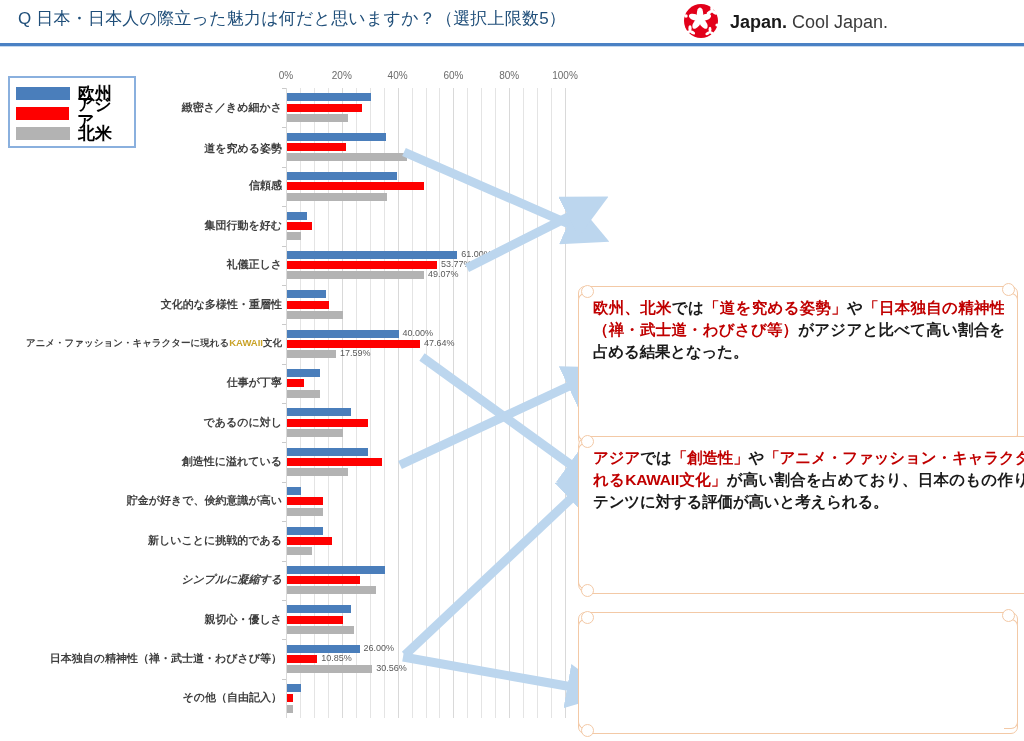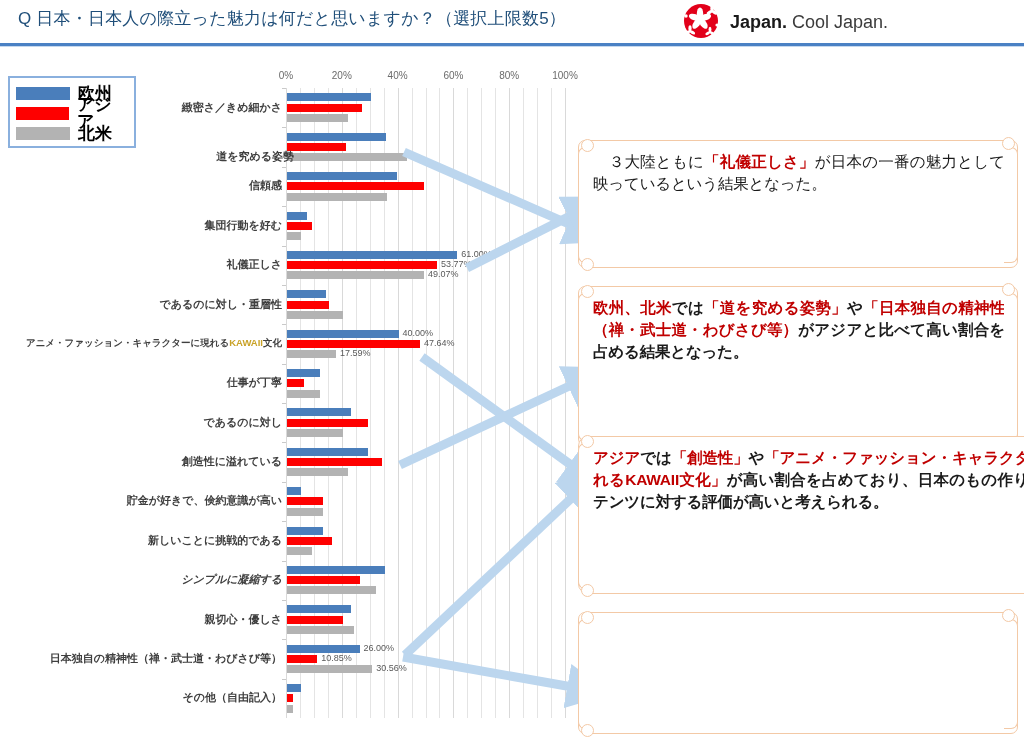--- a/index.html
+++ b/index.html
@@ -256,25 +256,25 @@
         <div class="bar-value" style="left: 35.2715px; top: 565.938px;">10.85%</div>
         <div class="bar na" style="left: 1px; top: 577.137px; width: 85.2624px; background: rgb(179, 179, 179);"></div>
         <div class="bar-value" style="left: 90.2624px; top: 576.137px;">30.56%</div>
         <div class="cat-tick" style="top: 590.625px;"></div>
         <div class="bar eu" style="left: 1px; top: 596.112px; width: 13.95px; background: rgb(74, 126, 187);"></div>
         <div class="bar asia" style="left: 1px; top: 606.312px; width: 5.58px; background: rgb(254, 0, 0);"></div>
         <div class="bar na" style="left: 1px; top: 616.512px; width: 5.58px; background: rgb(179, 179, 179);"></div>
       </div>
     <div id="cat-labels">
         <div class="cat-label" style="width: 282px; left: 0px; top: 31.6875px;">緻密さ／きめ細かさ</div>
-        <div class="cat-label" style="width: 282px; left: 0px; top: 81px; margin-left: 12px;">道を究める姿勢</div>
+        <div class="cat-label" style="width: 282px; left: 0px; top: 73px;">道を究める姿勢</div>
         <div class="cat-label" style="width: 282px; left: 0px; top: 110.438px;">信頼感</div>
         <div class="cat-label" style="width: 282px; left: 0px; top: 149.812px;">集団行動を好む</div>
         <div class="cat-label" style="width: 282px; left: 0px; top: 189.188px;">礼儀正しさ</div>
-        <div class="cat-label" style="width: 282px; left: 0px; top: 228.562px;">であるのに対し・重層性</div>
+        <div class="cat-label" style="width: 282px; left: 0px; top: 228.562px;">文化的な多様性・重層性</div>
         <div class="cat-label" style="width: 282px; left: 0px; top: 267.938px; font-size: 9.5px;">アニメ・ファッション・キャラクターに現れる<span class="kawaii">KAWAII</span>文化</div>
         <div class="cat-label" style="width: 282px; left: 0px; top: 307.312px;">仕事が丁寧</div>
         <div class="cat-label" style="width: 282px; left: 0px; top: 346.688px;">であるのに対し</div>
         <div class="cat-label" style="width: 282px; left: 0px; top: 386.062px;">創造性に溢れている</div>
         <div class="cat-label" style="width: 282px; left: 0px; top: 425.438px;">貯金が好きで、倹約意識が高い</div>
         <div class="cat-label" style="width: 282px; left: 0px; top: 464.812px;">新しいことに挑戦的である</div>
         <div class="cat-label" style="width: 282px; left: 0px; top: 504.188px; font-style: italic;">シンプルに凝縮する</div>
         <div class="cat-label" style="width: 282px; left: 0px; top: 543.562px;">親切心・優しさ</div>
         <div class="cat-label" style="width: 282px; left: 0px; top: 582.938px;">日本独自の精神性（禅・武士道・わびさび等）</div>
         <div class="cat-label" style="width: 282px; left: 0px; top: 622.312px;">その他（自由記入）</div>
@@ -290,28 +290,20 @@
     <g stroke="#bcd6ee" stroke-width="9" fill="none" marker-end="url(#ah)">
       <line x1="404" y1="152" x2="578" y2="228"></line>
       <line x1="467" y1="268" x2="578" y2="212"></line>
       <line x1="422" y1="357" x2="578" y2="470"></line>
       <line x1="400" y1="465" x2="578" y2="382"></line>
       <line x1="405" y1="655" x2="578" y2="492"></line>
       <line x1="403" y1="657" x2="578" y2="688"></line>
     </g>
   </svg>
 
-  <div class="callout" id="c0" style="left:578px;top:140px;width:440px;height:128px;">
-    <div class="scroll-l"></div>
-    <div class="scroll-r"></div>
-    <div class="curl" style="left:2px;top:-2px;"></div>
-    <div class="curl" style="right:2px;top:-4px;"></div>
-    <div class="curl" style="left:2px;bottom:-4px;"></div>
-    <div class="callout-text"><span>　３大陸ともに</span><span class="hl">「礼儀正しさ」</span><span>が日本の一番の魅力として映っているという結果となった。</span></div>
-  </div>
 
   <div class="callout" id="c1" style="left:578px;top:286px;width:440px;height:160px;">
     <div class="scroll-l"></div>
     <div class="scroll-r"></div>
     <div class="curl" style="left:2px;top:-2px;"></div>
     <div class="curl" style="right:2px;top:-4px;"></div>
     <div class="curl" style="left:2px;bottom:-4px;"></div>
     <div class="callout-text bold-all"><span class="hl">欧州、北米</span><span>では</span><span class="hl">「道を究める姿勢」</span><span>や</span><span class="hl">「日本独自の精神性（禅・武士道・わびさび等）</span><span>がアジアと比べて高い割合を占める結果となった。</span></div>
   </div>
 

